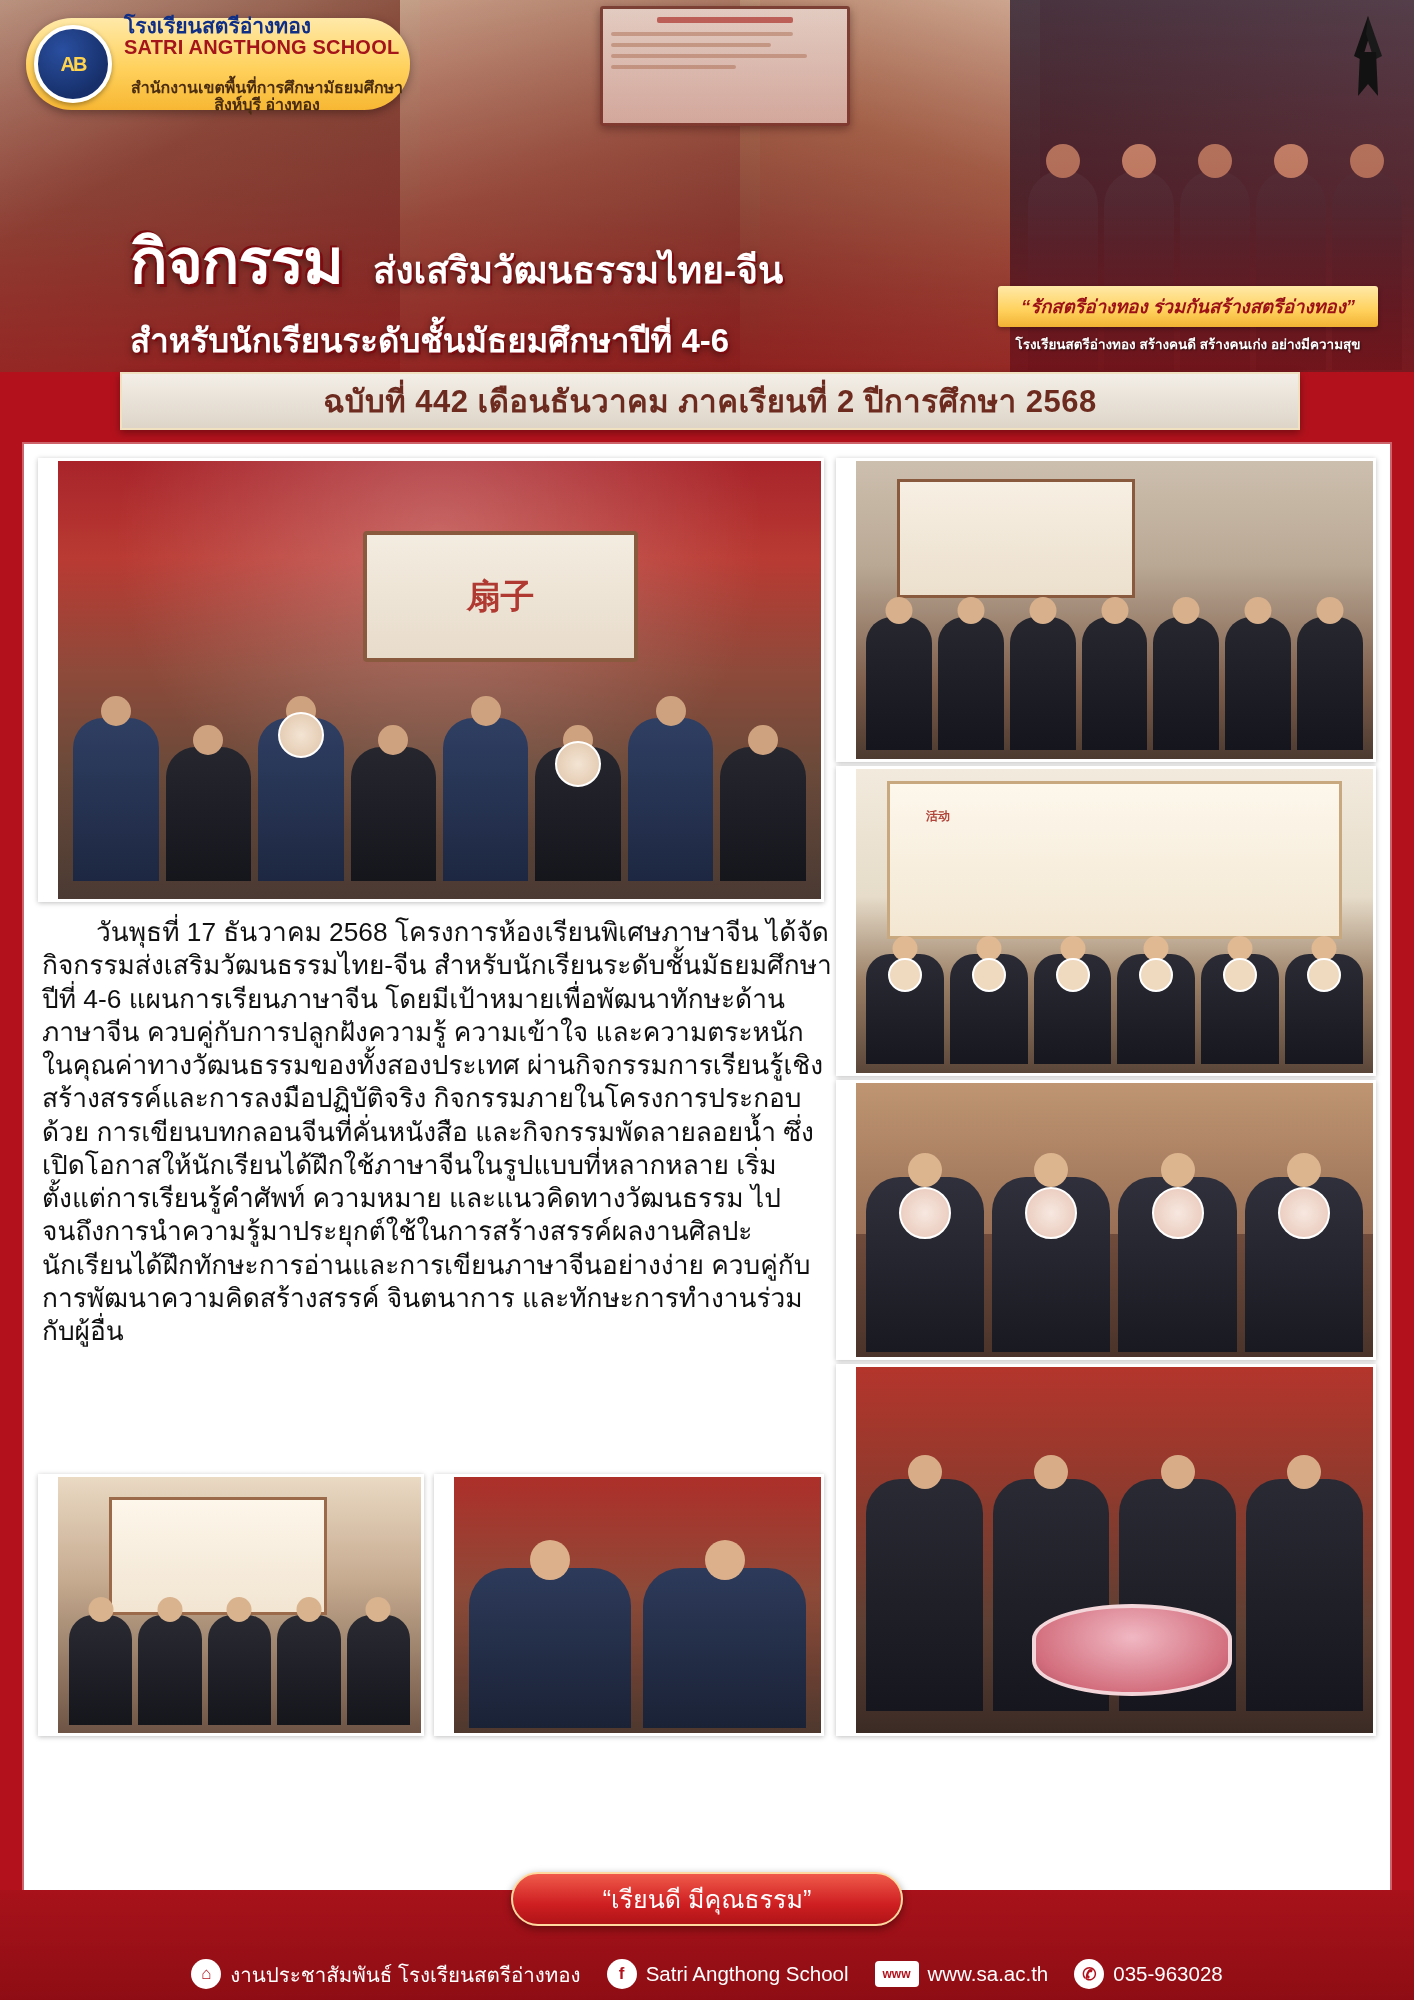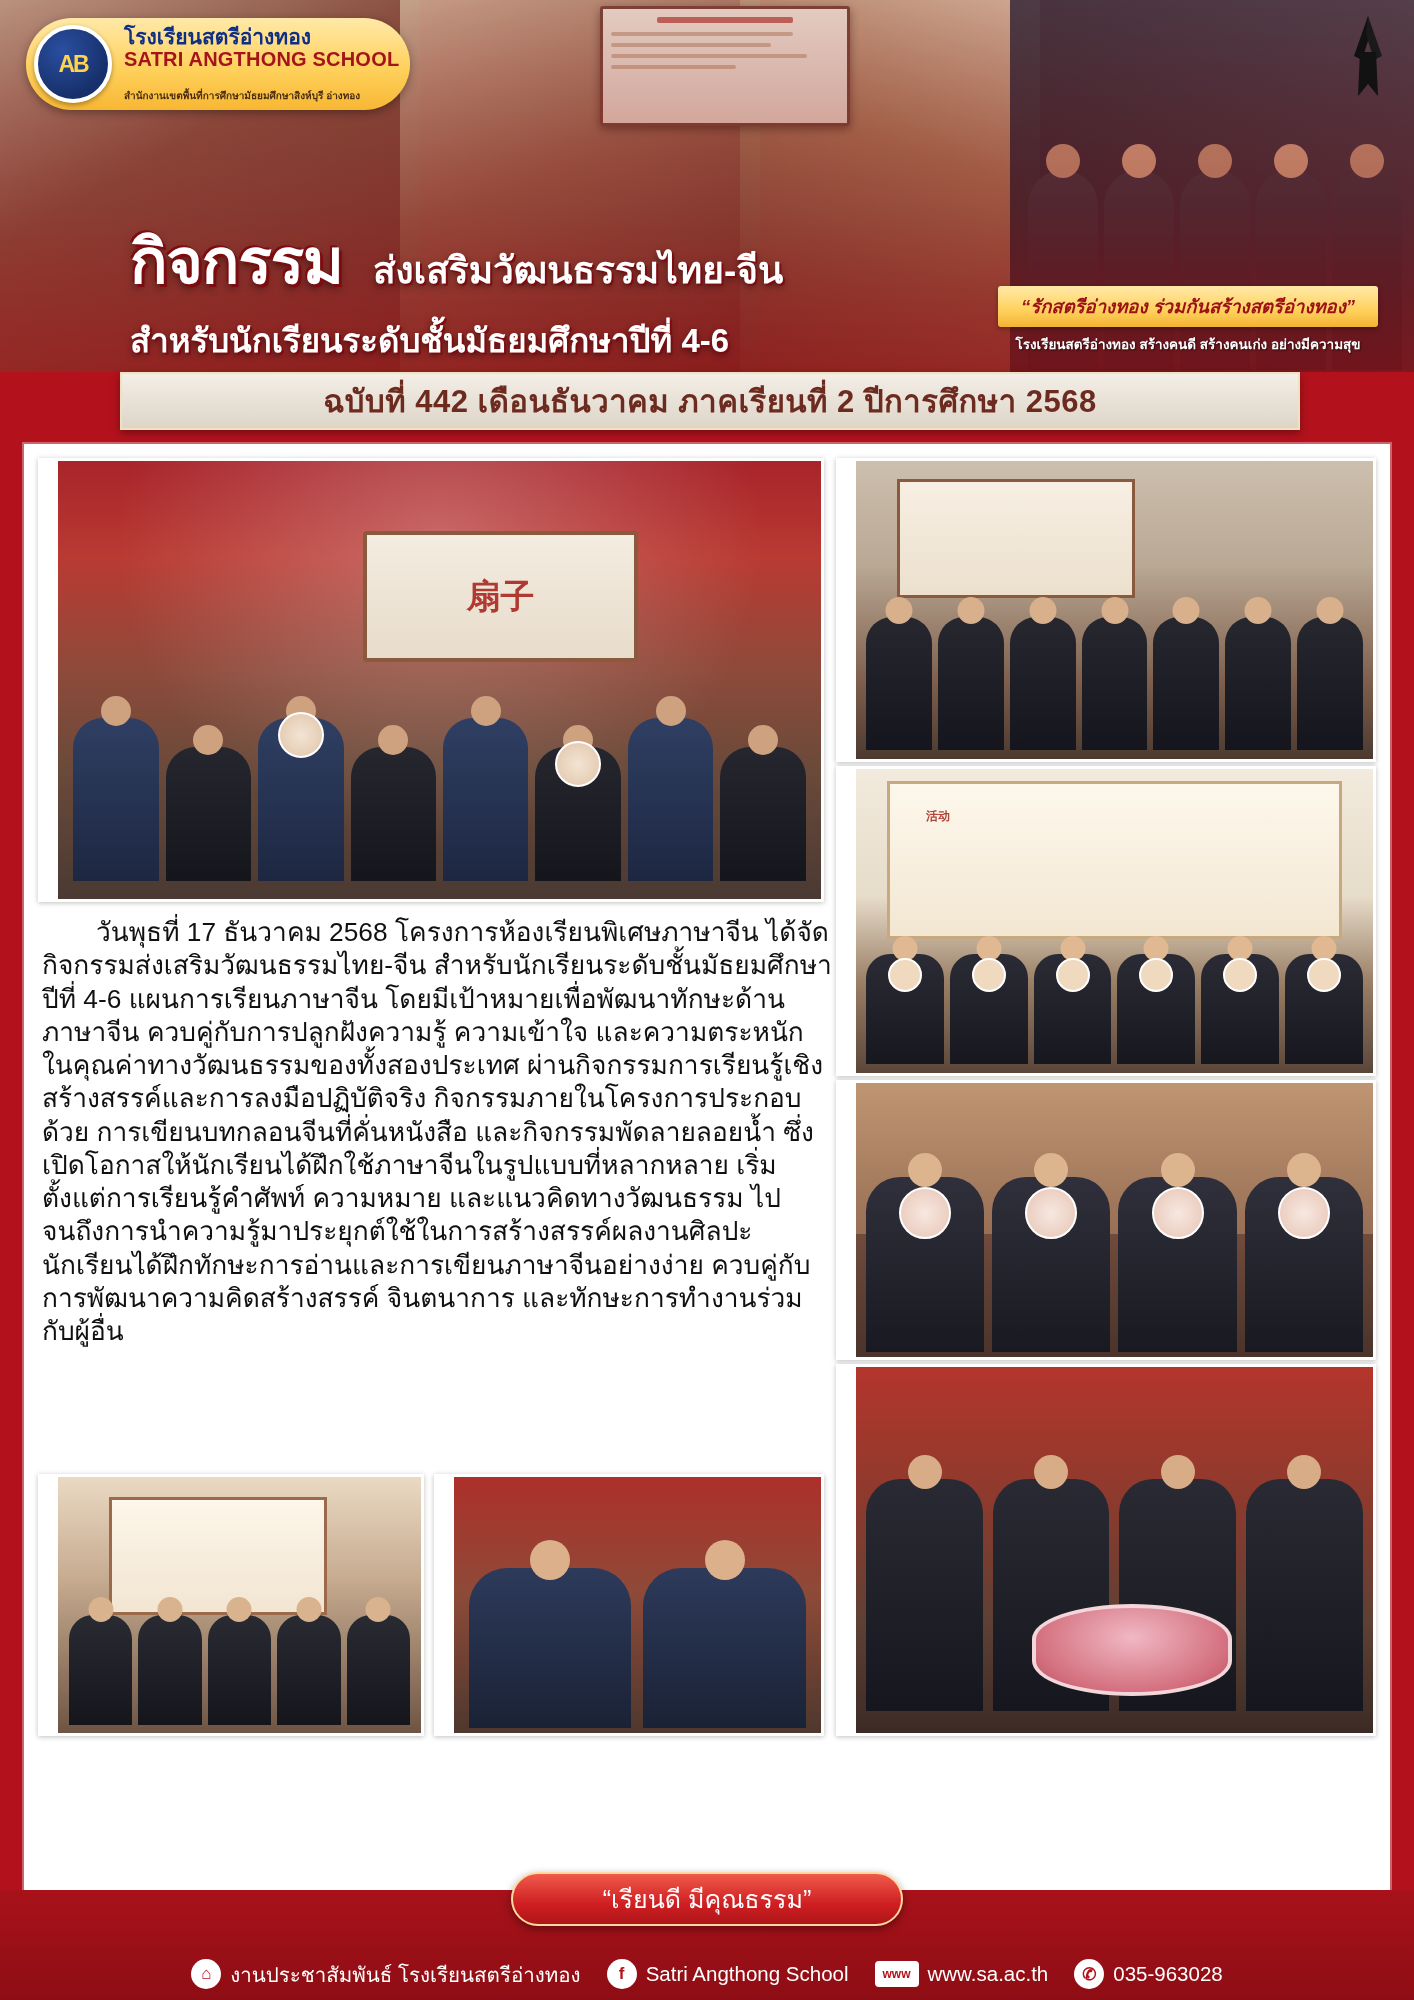--- a/index.html
+++ b/index.html
@@ -84,26 +84,26 @@
   }
   .logo-badge {
     width: 78px; height: 78px; border-radius: 50%;
     background: radial-gradient(circle at 35% 30%, #2a4fa0, #17306b 70%);
     border: 4px solid #ffffff;
     display:flex; align-items:center; justify-content:center;
     box-shadow: 0 2px 5px rgba(0,0,0,.35);
     flex: 0 0 auto;
   }
   .logo-badge .mark {
-    color: #ffd34d; font-weight: bold; font-size: 23px; letter-spacing: -2px;
+    color: #ffd34d; font-weight: bold; font-size: 20px; letter-spacing: -2px;
   }
   .logo-text { padding-left: 12px; line-height: 1.08; }
   .logo-th { color: #0f2e86; font-size: 21px; font-weight: bold; }
   .logo-en { color: #a4141b; font-size: 20px; font-weight: bold; letter-spacing:.2px; }
-  .logo-sub { color: #4a2c10; font-size: 10px; font-weight: bold; margin-top:20px;}
+  .logo-sub { color: #4a2c10; font-size: 16px; font-weight: bold; margin-top:20px;text-align:center;}
 
   
   .ribbon-black {
     position:absolute; right: 26px; top: 12px; width: 40px; height: 86px;
   }
 
   
   .title-wrap { position:absolute; left: 130px; top: 212px; width: 860px; }
   .title-line1 { display:flex; align-items: baseline; gap: 30px; }
   .t-big {

